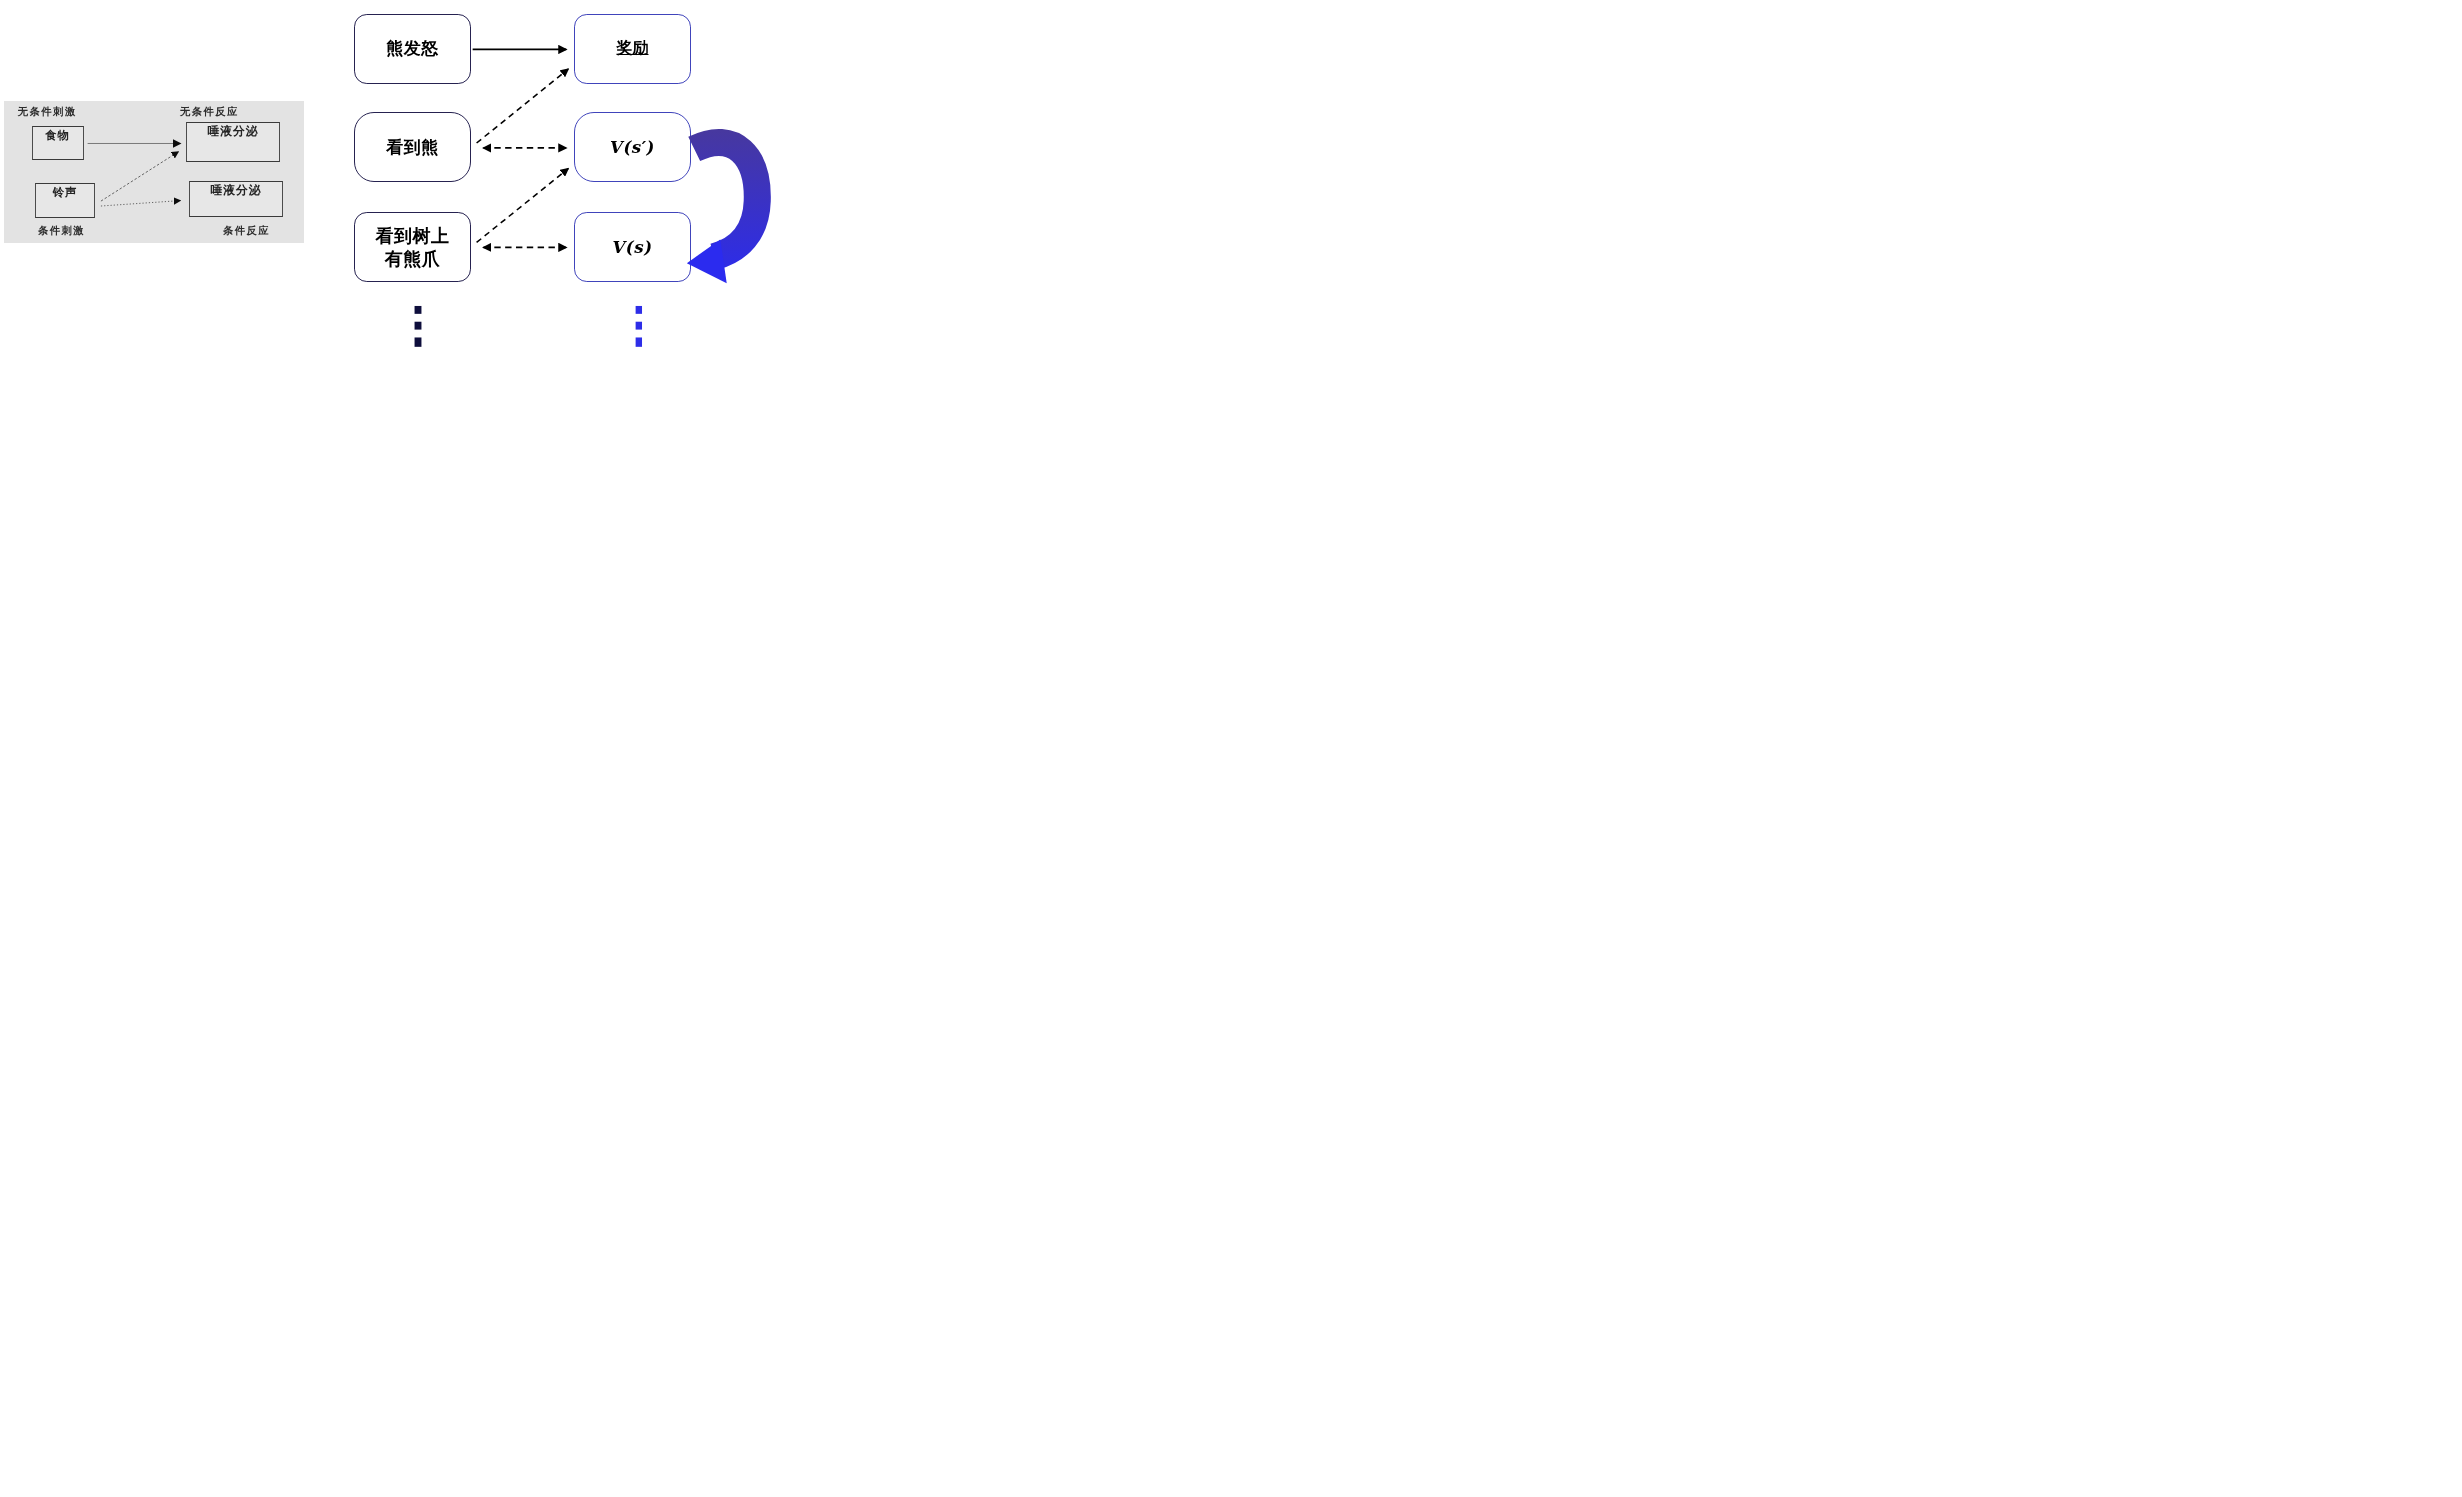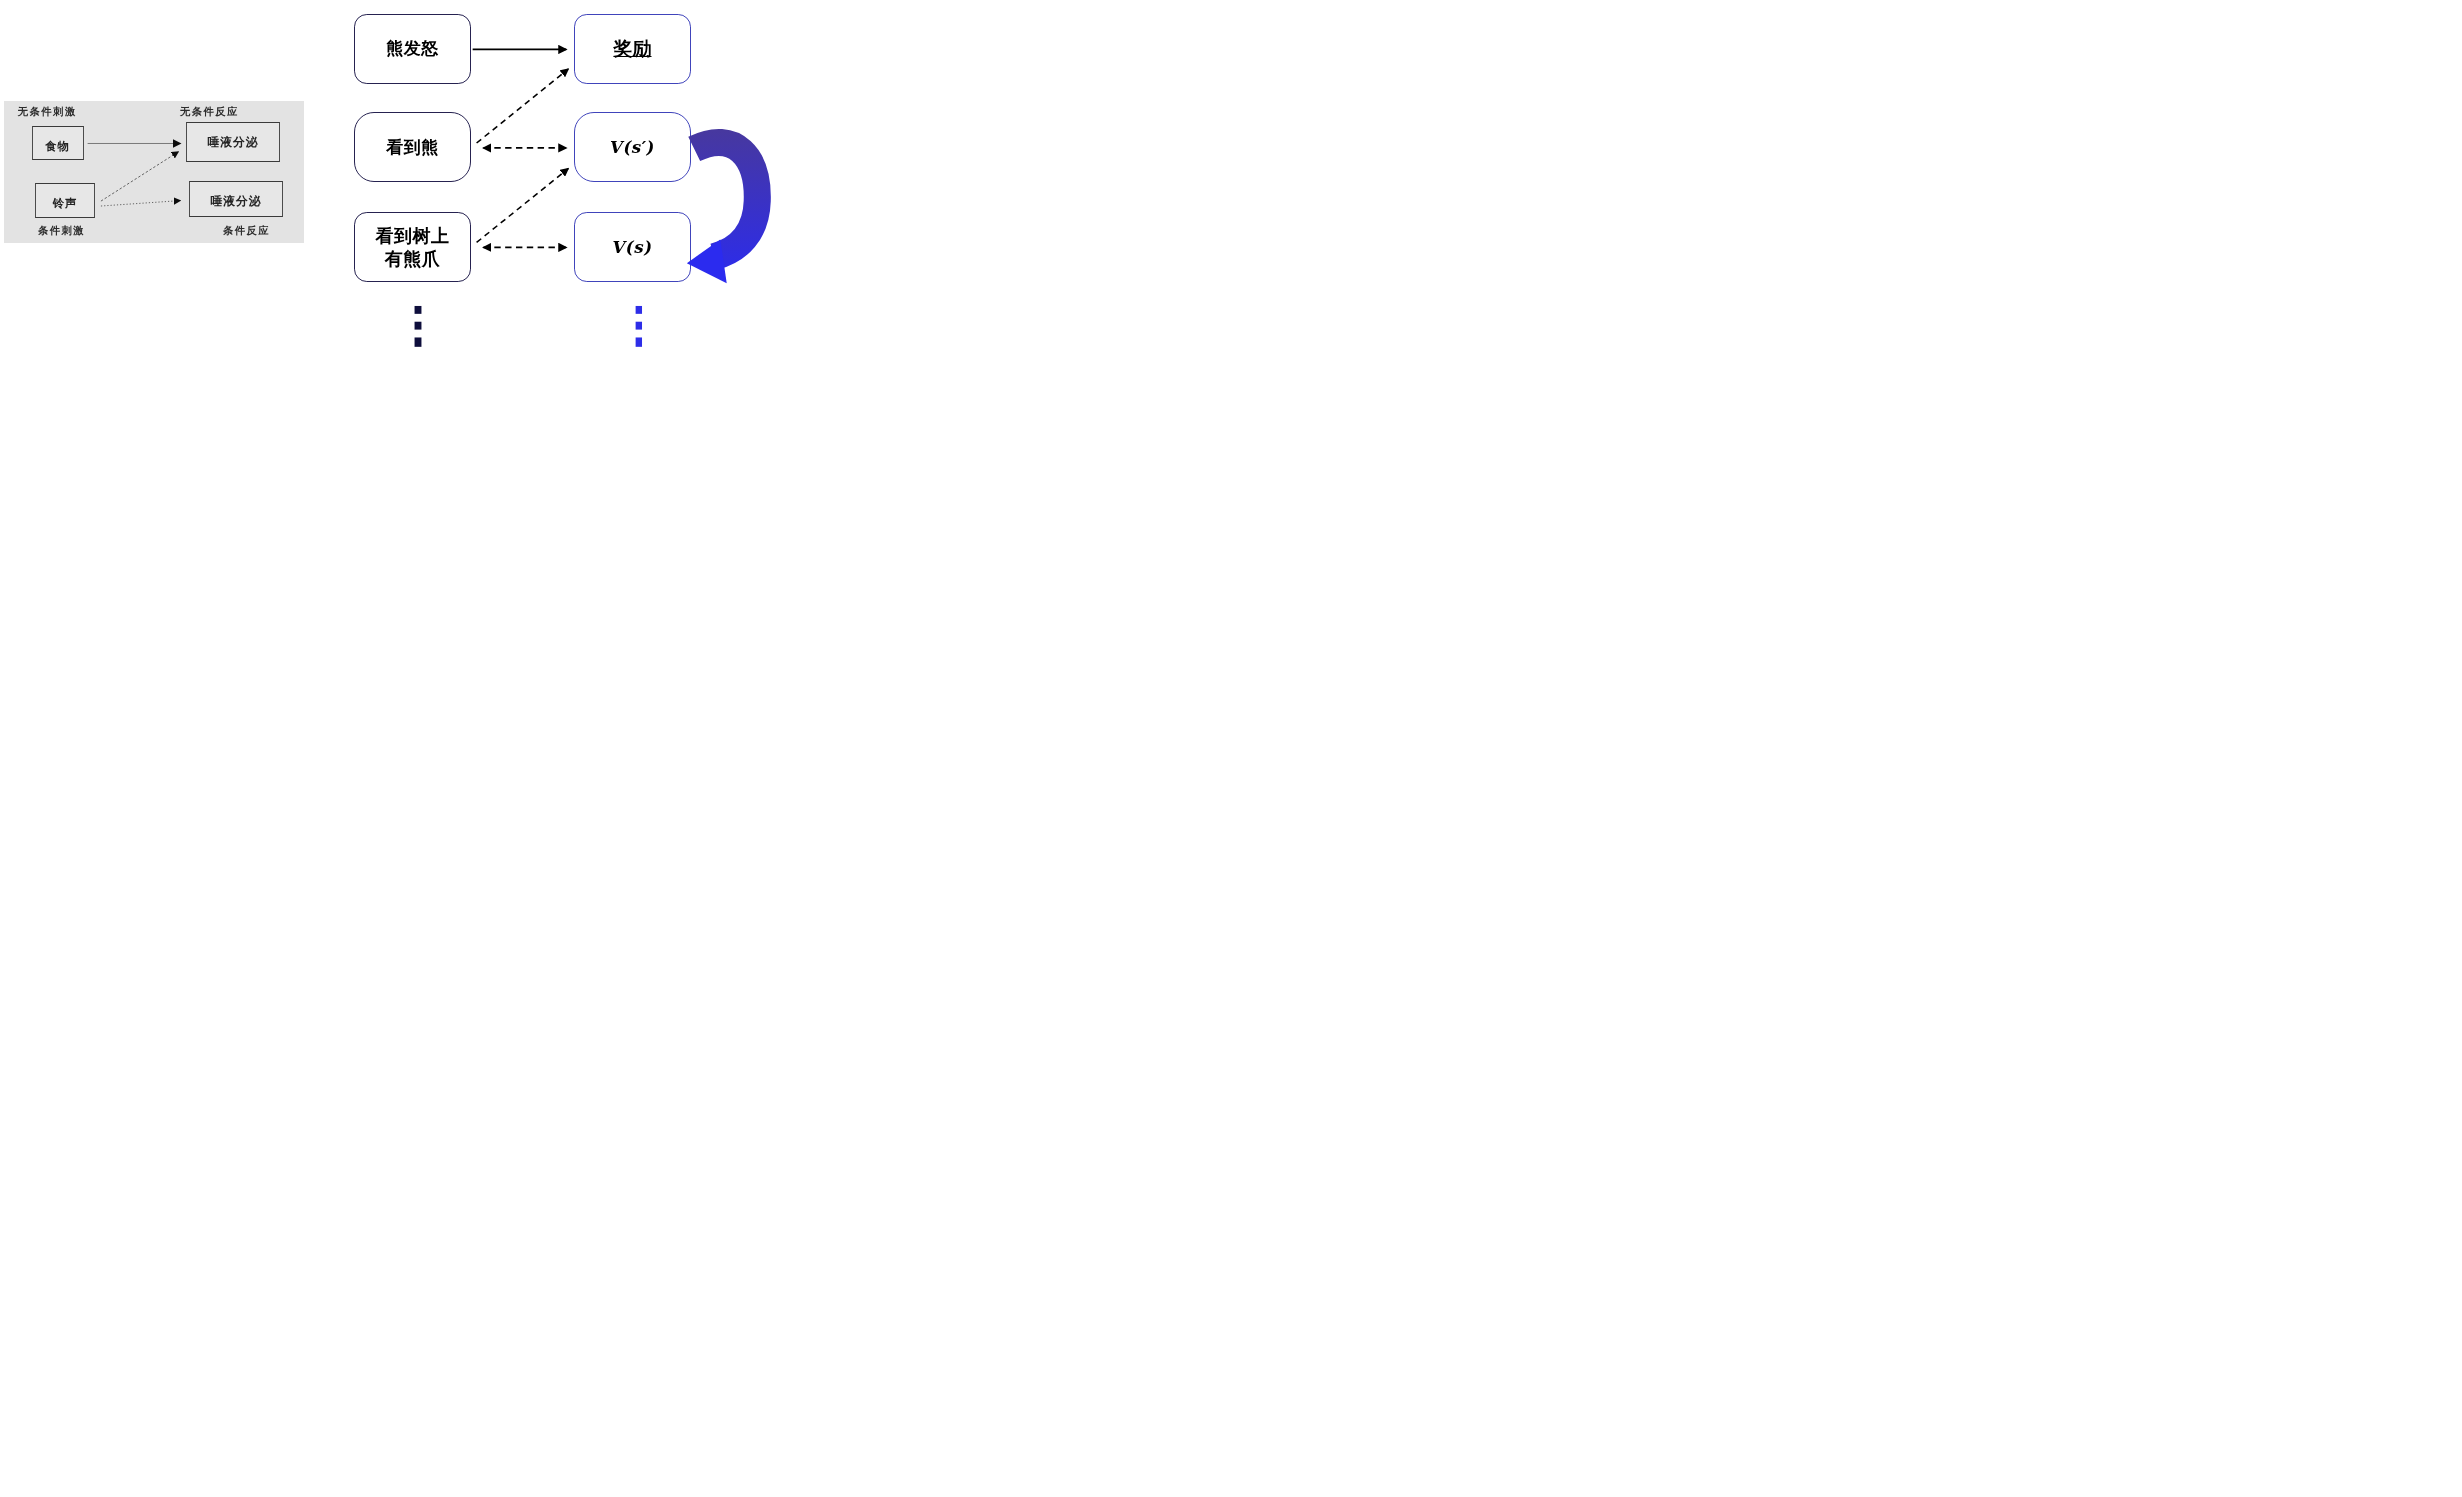--- a/index.html
+++ b/index.html
@@ -6,21 +6,21 @@
   #canvas{
     position:relative;width:772px;height:350px;background:#ffffff;overflow:hidden;
     font-family:"Liberation Sans","DejaVu Sans",sans-serif;
   }
   
   .panel{position:absolute;left:3.9px;top:101px;width:300px;height:142px;background:#e3e3e3;}
   .plabel{position:absolute;font-size:10.3px;font-weight:bold;color:#2d2d2d;letter-spacing:1.5px;white-space:nowrap;}
   .pbox{
     position:absolute;background:#e7e7e7;border:1px solid #4c4c4c;border-top:1.5px solid #3a3a3a;
     border-bottom:1.5px solid #3a3a3a;box-sizing:border-box;display:flex;justify-content:center;
-    align-items:flex-start;padding-top:12px;font-weight:bold;color:#232323;letter-spacing:1px;
+    align-items:flex-start;padding-top:1px;font-weight:bold;color:#232323;letter-spacing:1px;
   }
   .pbox-food{left:31.5px;top:126px;width:52px;height:34px;font-size:11.3px;}
   .pbox-sal1{left:186px;top:122px;width:94px;height:40px;font-size:11.8px;}
   .pbox-bell{left:35px;top:183px;width:60px;height:35px;font-size:11.3px;}
   .pbox-sal2{left:189px;top:181px;width:94px;height:36px;font-size:11.8px;}
   
   .rbox{
     position:absolute;width:117px;height:70px;background:#ffffff;border-radius:12.8px;
     box-sizing:border-box;display:flex;flex-direction:column;justify-content:center;align-items:center;
     font-family:"DejaVu Serif","Liberation Serif",serif;font-weight:bold;color:#000;text-align:center;
@@ -64,21 +64,21 @@
   </div>
   <div class="rbox stim row2">
     <span>看到熊</span>
   </div>
   <div class="rbox stim row3">
     <span>看到树上</span>
     <span>有熊爪</span>
   </div>
 
   <div class="rbox val row1">
-    <span style="font-size:19px;text-decoration:underline;">奖励</span>
+    <span style="font-size:16px;text-decoration:underline;">奖励</span>
   </div>
   <div class="rbox val row2">
     <span class="math">V(s′)</span>
   </div>
   <div class="rbox val row3">
     <span class="math">V(s)</span>
   </div>
 
   <svg id="overlay" viewBox="0 0 1568 710" xmlns="http://www.w3.org/2000/svg">
     <defs>

